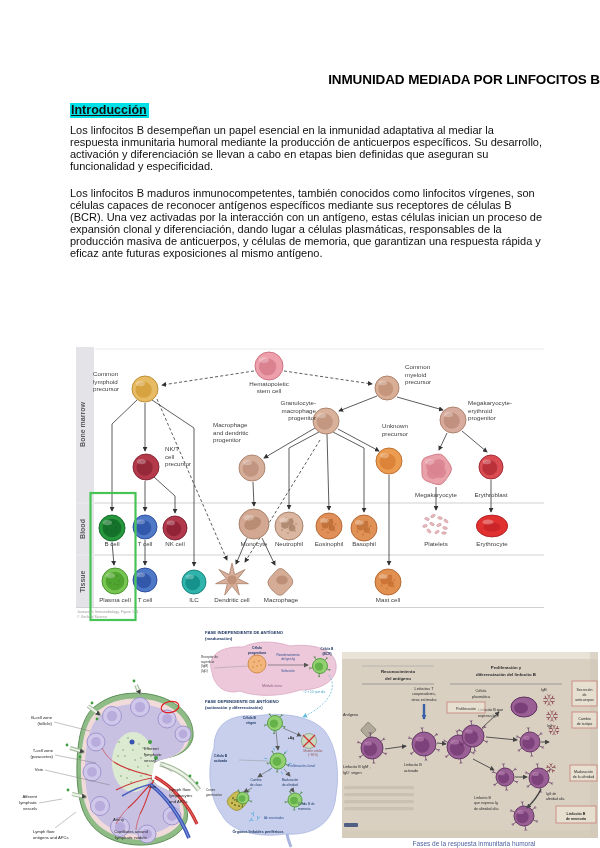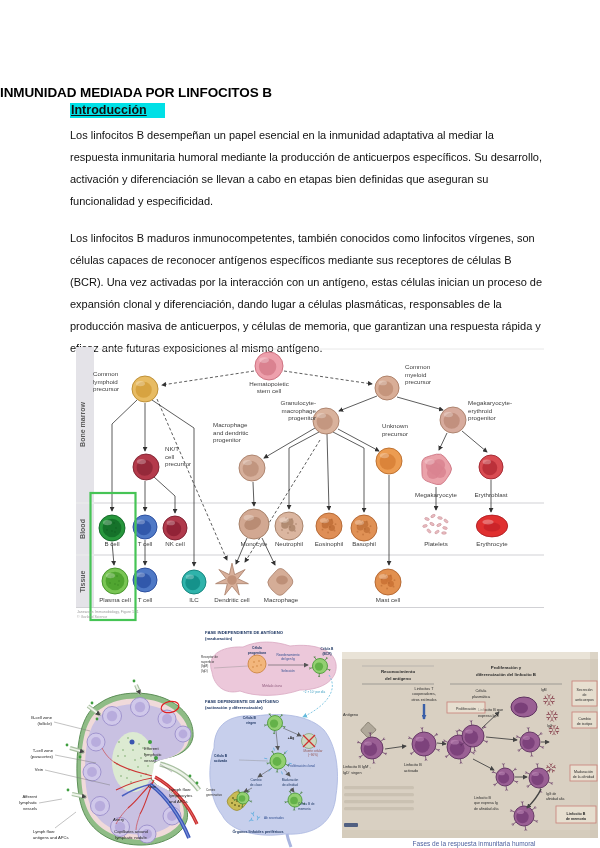--- a/index.html
+++ b/index.html
@@ -1,23 +1,23 @@
 <!DOCTYPE html>
 <html><head>
 <meta charset="utf-8">
 <style>
   html,body{margin:0;padding:0;background:#ffffff;}
   .page{position:relative;width:600px;height:848px;background:#fff;overflow:hidden;
         font-family:"Liberation Sans",sans-serif;color:#111;}
-  .title{position:absolute;top:72px;left:0;width:600px;text-align:left;
-         font-size:13.5px;font-weight:bold;letter-spacing:-0.1px;color:#000;margin-top:13px;}
+  .title{position:absolute;top:72px;left:0;width:600px;text-align:right;
+         font-size:13.5px;font-weight:bold;letter-spacing:-0.1px;color:#000;}
   .intro-h{position:absolute;top:103px;left:70px;font-size:12.5px;font-weight:bold;
-           text-decoration:underline;background:#00e0e6;padding:0 18px 1px 1px;}
+           text-decoration:underline;background:#00e0e6;padding:0 2px 1px 1px;}
   .paras{position:absolute;top:124px;left:70px;width: 473px;font-size:11px;
-         line-height:22px;color:#101010;}
+         line-height:12px;color:#101010;}
   .paras p{margin:0 0 14.5px;white-space:pre-wrap;}
   .fig{position:absolute;}
   svg{display:block;font-family:"Liberation Sans",sans-serif;}
   svg text{user-select:none;}
 </style>
 </head>
 <body>
 
 <div class="page">
   <div class="title">INMUNIDAD MEDIADA POR LINFOCITOS B</div>

